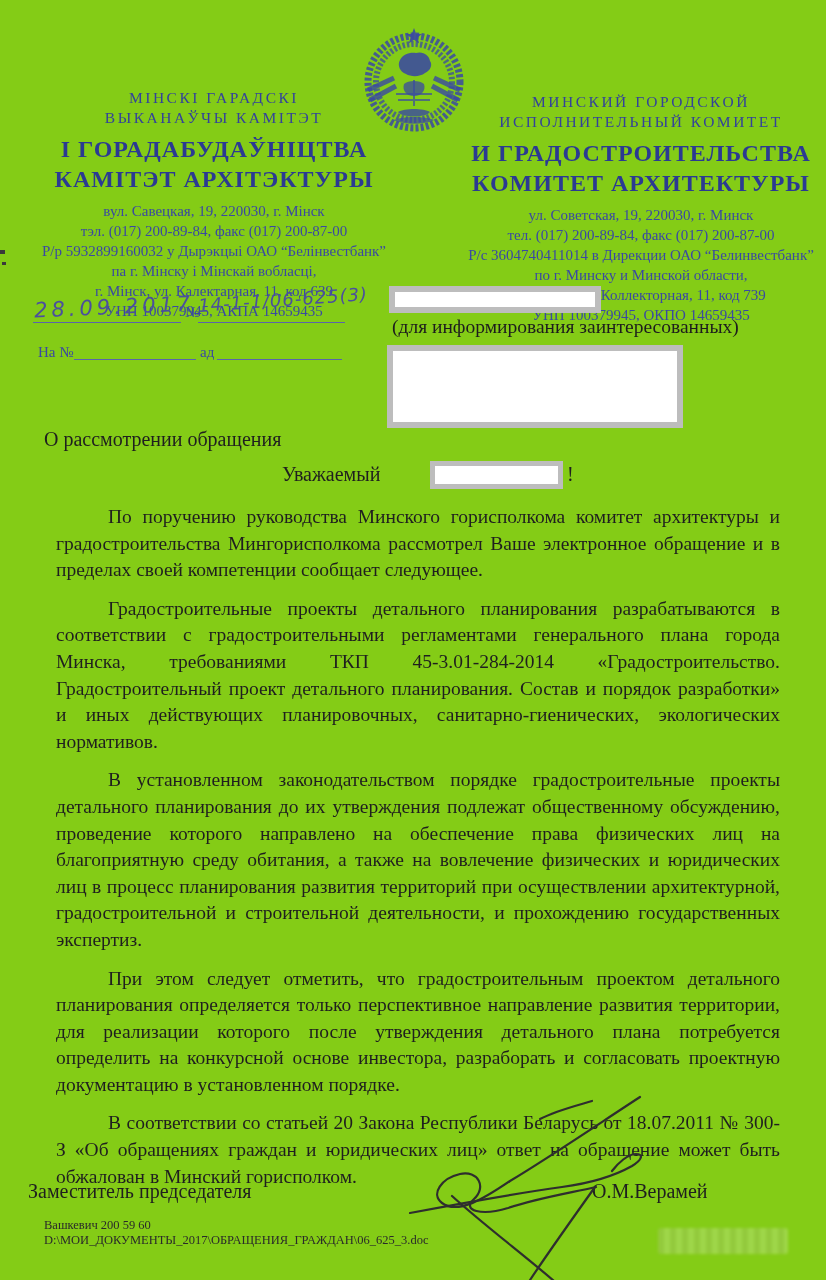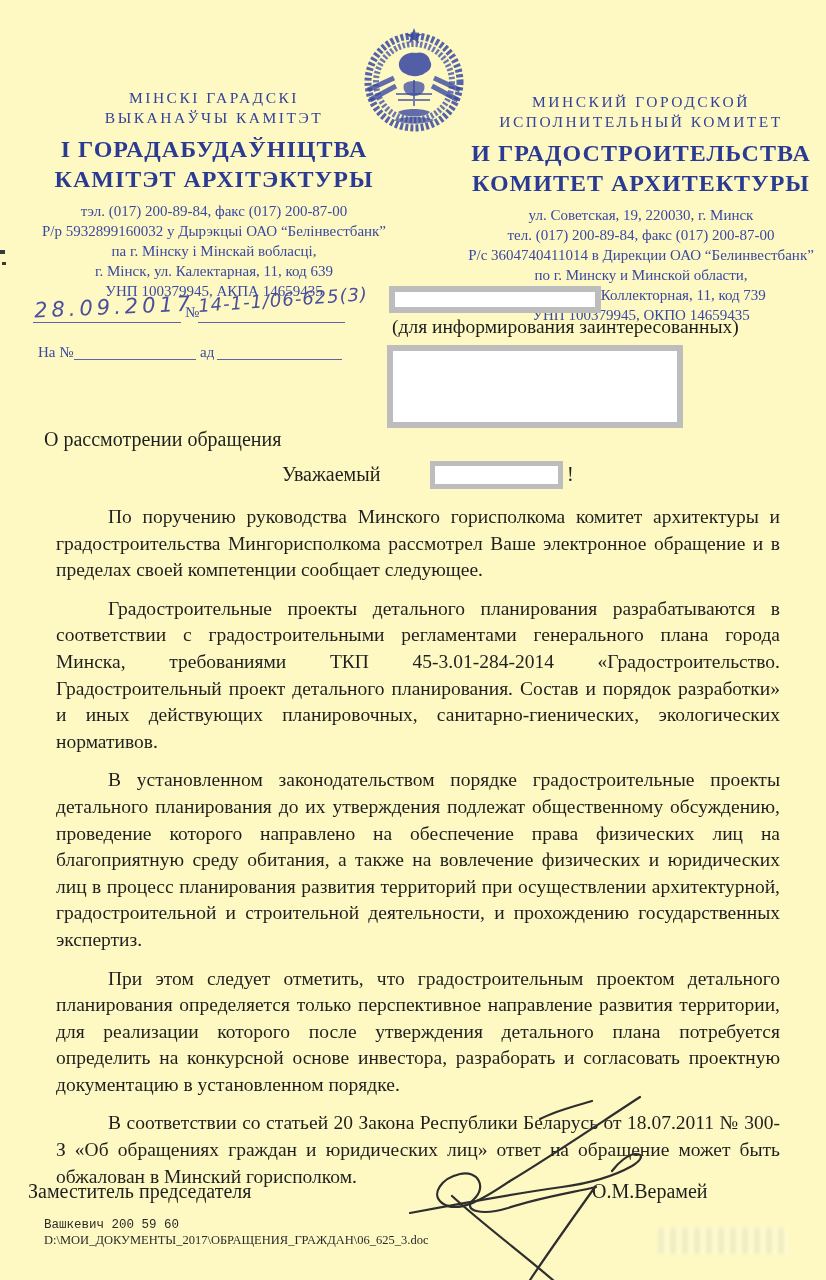--- a/index.html
+++ b/index.html
@@ -1,18 +1,18 @@
 <!DOCTYPE html>
 <html><head>
 <meta charset="utf-8">
 <style>
   html,body{margin:0;padding:0;background:#e8e8e8;}
   .page{
     position:relative;width:826px;height:1280px;margin:0 auto;
-    background:#fef9c3;overflow:hidden;
+    background:#84cc16;overflow:hidden;
     font-family:"Liberation Serif",serif;color:#1f1f1f;
   }
   
   .emblem{position:absolute;left:356px;top:22px;width:116px;height:112px;}
   .org-col{position:absolute;text-align:center;color:#2e3e96;}
   .org-col.left{left:28px;top:88px;width:372px;}
   .org-col.right{left:448px;top:92px;width:386px;}
   .org-line{font-size:15.5px;letter-spacing:2.5px;line-height:20px;color:#33429b;}
   .org-title{font-size:24px;font-weight:bold;letter-spacing:1px;line-height:30px;color:#2b3a92;margin-top:6px;}
   .org-title + .org-title{margin-top:0;}
@@ -42,21 +42,21 @@
   .body-text{
     position:absolute;left:44px;top:492px;width:748px;
     font-size:19.5px;line-height:26.6px;text-align:justify;
   }
   .body-text p{margin:12px;text-indent:52px;}
   
   .sig-position{position:absolute;left:28px;top:1180px;font-size:20px;}
   .sig-name{position:absolute;left:592px;top:1180px;font-size:20px;}
   .sig-svg{position:absolute;left:390px;top:1075px;width:400px;height:213px;}
   
-  .footer-exec{position:absolute;left:44px;top:1218px;font-size:12.5px;color:#2a2a2a;font-family:Liberation Mono, monospace;}
+  .footer-exec{position:absolute;left:44px;top:1218px;font-size:12.5px;color:#2a2a2a;}
   .footer-path{position:absolute;left:44px;top:1233px;font-size:12.5px;color:#2a2a2a;}
   .faint-stamp{
     position:absolute;left:658px;top:1228px;width:130px;height:26px;
     background:repeating-linear-gradient(90deg,#c9c4c4 0 6px,#ffffff 6px 12px);
     opacity:0.22;filter:blur(1.5px);border-radius:3px;
   }
   .edge-speck{position:absolute;background:#3a3a3a;}
 </style>
 </head>
 <body>
@@ -90,20 +90,21 @@
       </g>
     </svg>
   </div>
 
   <div class="org-col left">
     <div class="org-line">МІНСКІ ГАРАДСКІ</div>
     <div class="org-line">ВЫКАНАЎЧЫ КАМІТЭТ</div>
     <div class="org-title">І ГОРАДАБУДАЎНІЦТВА</div>
     <div class="org-title">КАМІТЭТ АРХІТЭКТУРЫ</div>
     <div class="org-details">
+      <div class="detail-line">вул. Савецкая, 19, 220030, г. Мінск</div>
       <div class="detail-line">тэл. (017) 200-89-84, факс (017) 200-87-00</div>
       <div class="detail-line">Р/р 5932899160032 у Дырэкцыі ОАО “Белінвестбанк”</div>
       <div class="detail-line">па г. Мінску і Мінскай вобласці,</div>
       <div class="detail-line">г. Мінск, ул. Калектарная, 11, код 639</div>
       <div class="detail-line">УНП 100379945, АКПА 14659435</div>
     </div>
   </div>
 
   <div class="org-col right">
     <div class="org-line">МИНСКИЙ ГОРОДСКОЙ</div>

